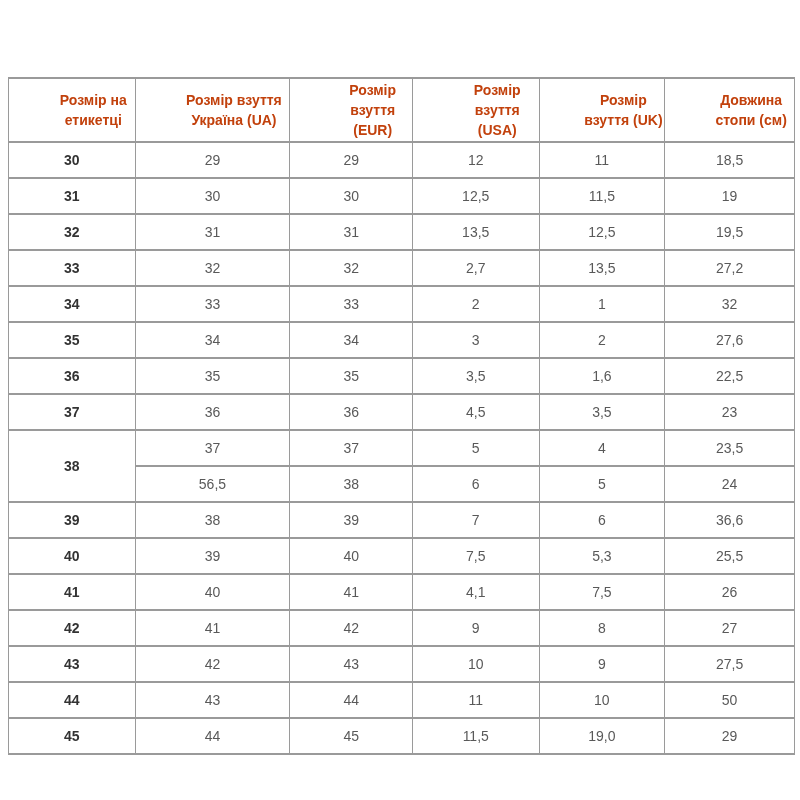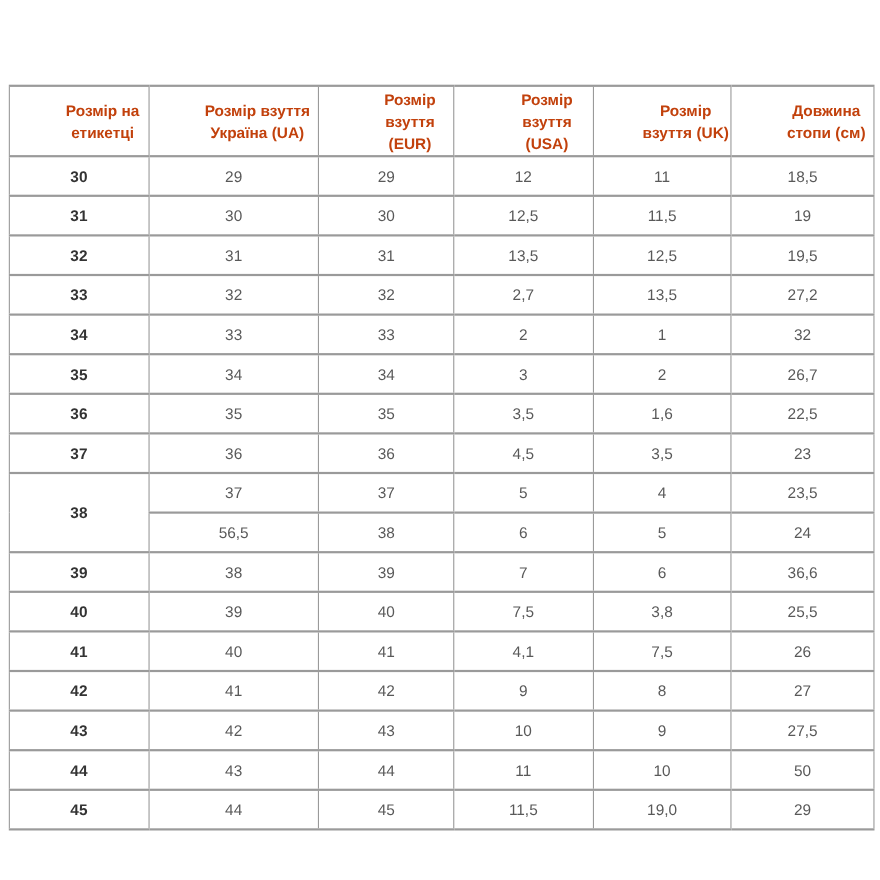--- a/index.html
+++ b/index.html
@@ -126,21 +126,21 @@
           <td>2</td>
           <td>1</td>
           <td>32</td>
         </tr>
         <tr>
           <th class="row-label" rowspan="1">35</th>
           <td>34</td>
           <td>34</td>
           <td>3</td>
           <td>2</td>
-          <td>26,7</td>
+          <td>27,6</td>
         </tr>
         <tr>
           <th class="row-label" rowspan="1">36</th>
           <td>35</td>
           <td>35</td>
           <td>3,5</td>
           <td>1,6</td>
           <td>22,5</td>
         </tr>
         <tr>
@@ -172,21 +172,21 @@
           <td>39</td>
           <td>7</td>
           <td>6</td>
           <td>36,6</td>
         </tr>
         <tr>
           <th class="row-label" rowspan="1">40</th>
           <td>39</td>
           <td>40</td>
           <td>7,5</td>
-          <td>3,8</td>
+          <td>5,3</td>
           <td>25,5</td>
         </tr>
         <tr>
           <th class="row-label" rowspan="1">41</th>
           <td>40</td>
           <td>41</td>
           <td>4,1</td>
           <td>7,5</td>
           <td>26</td>
         </tr>

